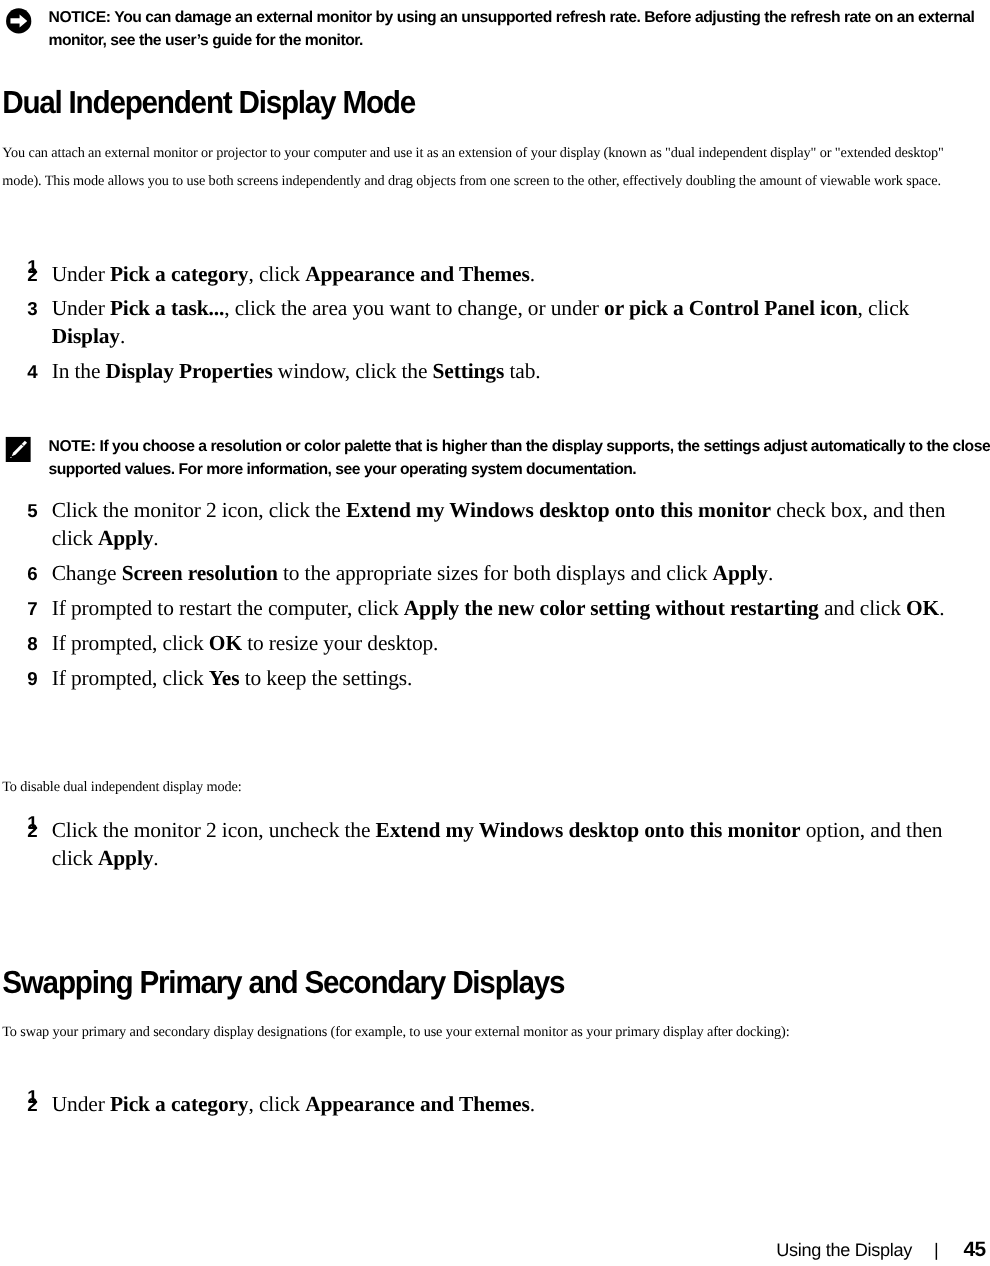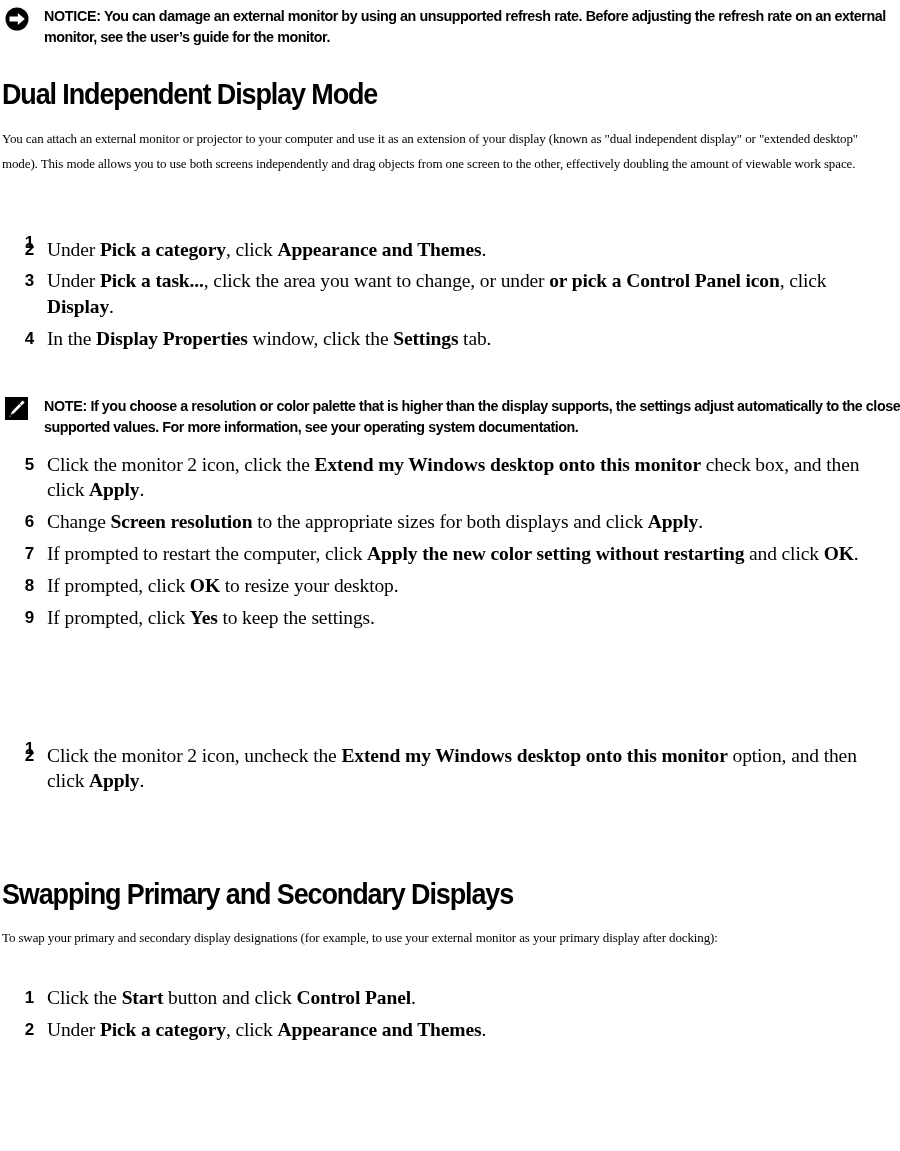--- a/index.html
+++ b/index.html
@@ -204,41 +204,46 @@
     <div class="step" style="margin-bottom:6.5px;">
       <span class="num">8</span>
       <span>If prompted, click <b>OK</b> to resize your desktop.</span>
     </div>
     <div class="step" style="margin-bottom:6.5px;">
       <span class="num">9</span>
       <span>If prompted, click <b>Yes</b> to keep the settings.</span>
     </div>
   </div>
 
+  <p class="body-text abs" style="left:2px; top:702px; width:894px;">To disable dual independent display mode:</p>
 
   <div class="steps abs" style="left:2px; top:736px; width:894px;">
     <div class="step" style="margin-bottom:6.5px;">
       <span class="num">1</span>
     </div>
     <div class="step">
       <span class="num">2</span>
       <span>Click the monitor 2 icon, uncheck the <b>Extend my Windows desktop onto this monitor</b> option, and then click <b>Apply</b>.</span>
     </div>
   </div>
 
 
   <h1 class="section-heading abs" style="left:2px; top:878px;">Swapping Primary and Secondary Displays</h1>
 
   <p class="body-text abs" style="left:2px; top:925px; width:894px;">To swap your primary and secondary display designations (for example, to use your external monitor as your primary display after docking):</p>
 
   <div class="steps abs" style="left:2px; top:985px; width:894px;">
     <div class="step" style="margin-bottom:6.5px;">
       <span class="num">1</span>
-      <span>Click the <b>Start</b> button and click <b>Control Panel</b>.</span>
     </div>
     <div class="step">
       <span class="num">2</span>
       <span>Under <b>Pick a category</b>, click <b>Appearance and Themes</b>.</span>
     </div>
   </div>
 
+  <div class="footer">
+    <span class="footer-title">Using the Display</span>
+    <span class="footer-sep">|</span>
+    <span class="footer-page">45</span>
+  </div>
 
 </div>
 
 </body></html>

